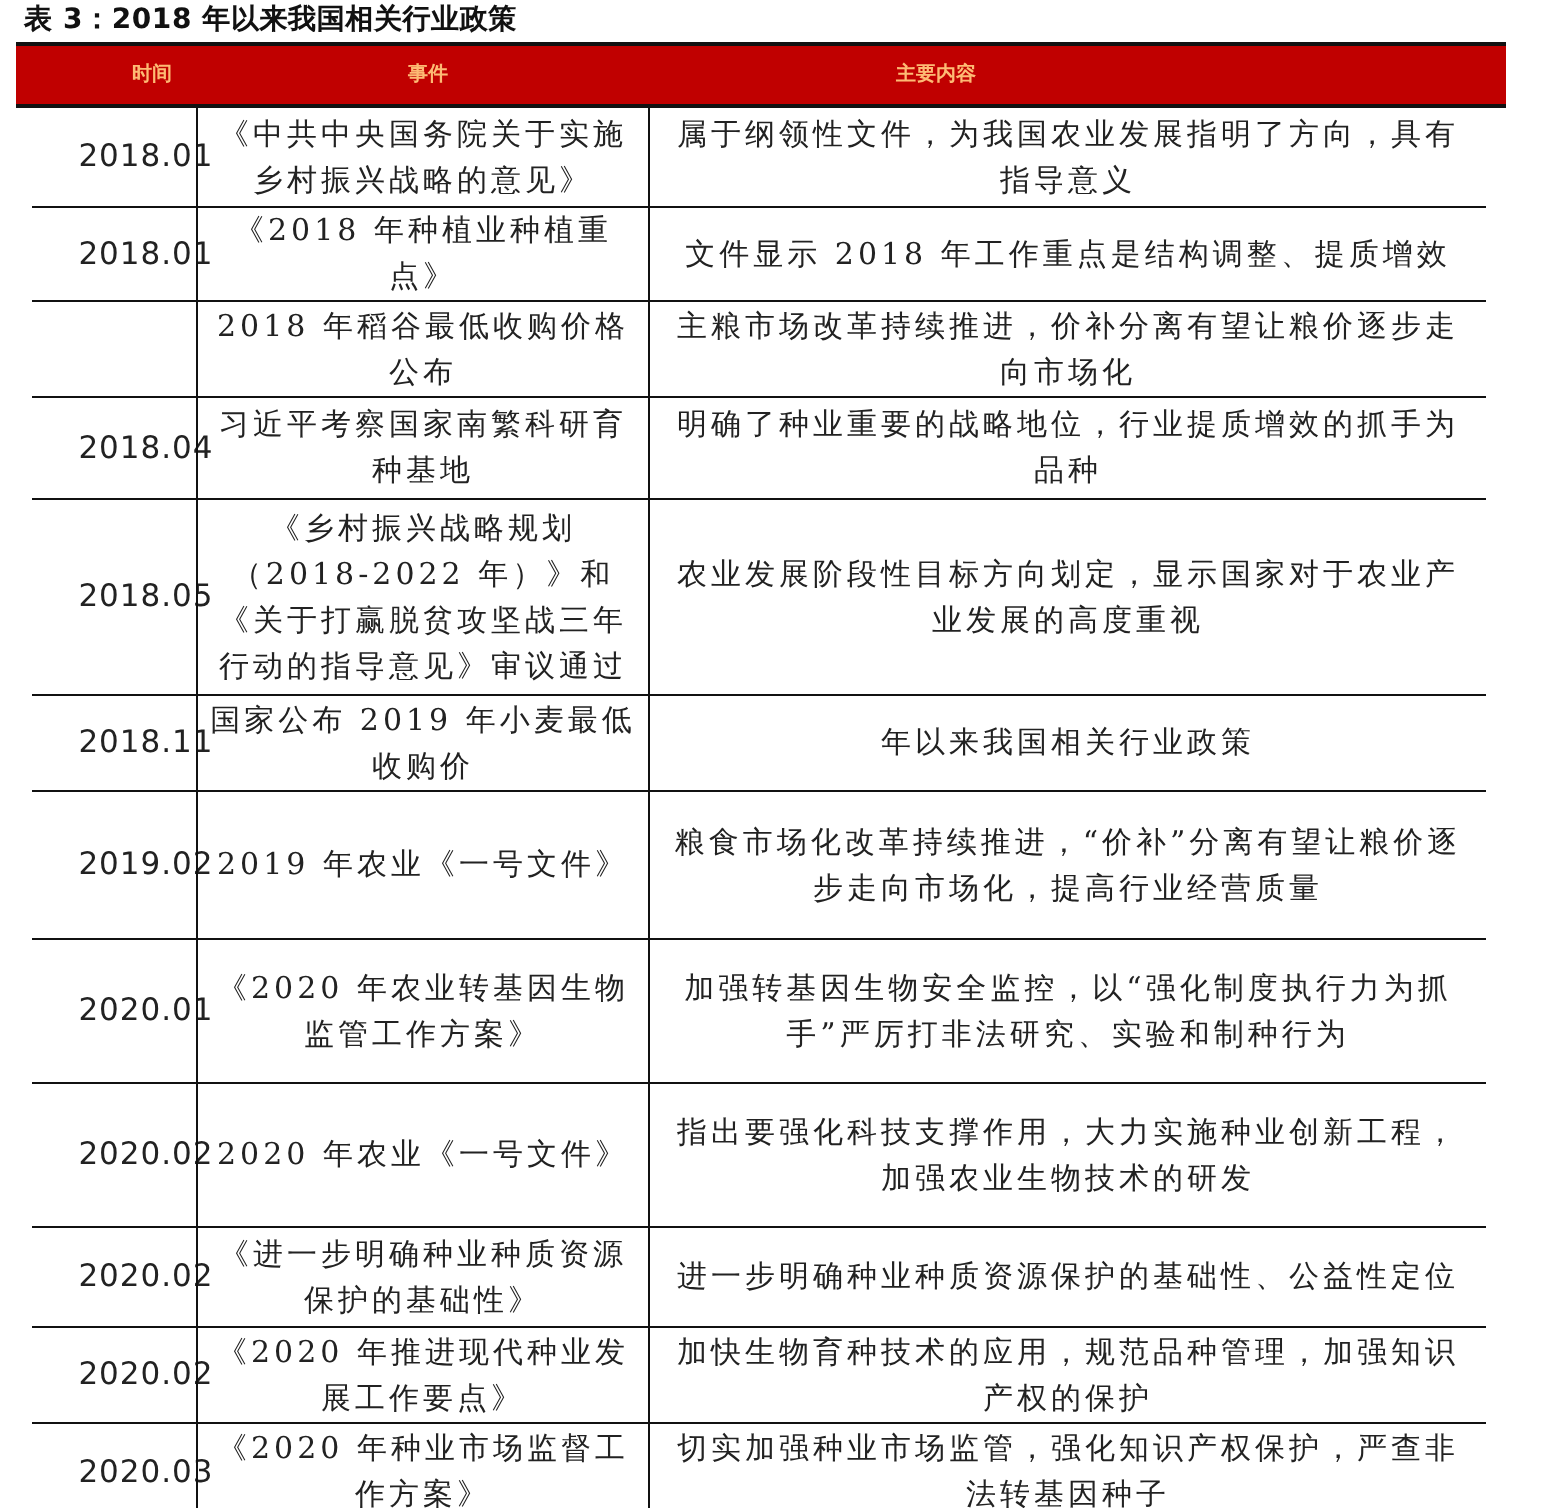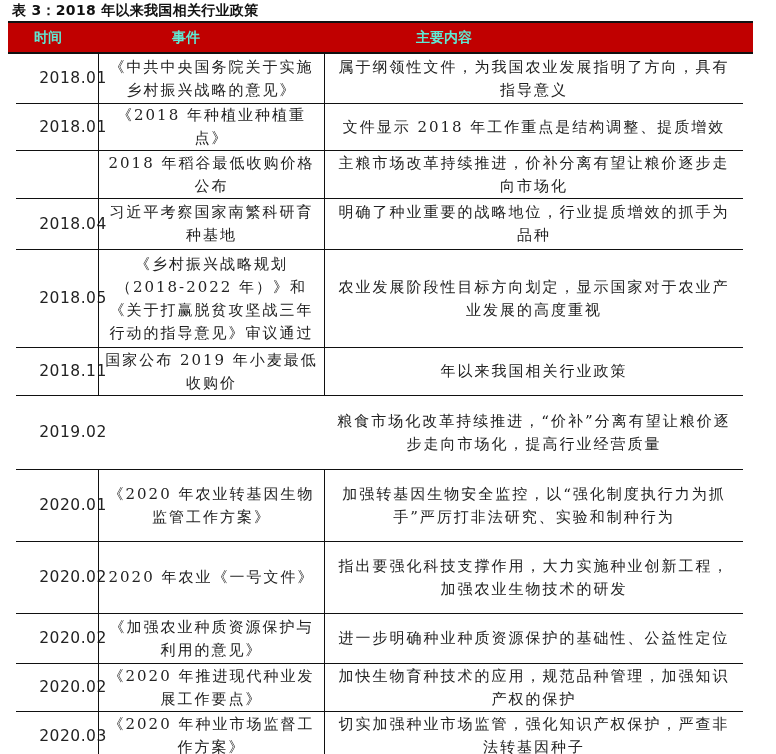--- a/index.html
+++ b/index.html
@@ -4,22 +4,22 @@
 <style>
   html, body { margin: 0; padding: 0; background: #ffffff; }
   body { width: 776px; height: 754px; position: relative; overflow: hidden;
          font-family: "DejaVu Serif", "Liberation Serif", serif; color: #222; }
   .caption { position: absolute; left: 12px; top: 0px; height: 20px; line-height: 20px;
              font-family: "DejaVu Sans", "Liberation Sans", sans-serif; font-weight: bold;
              font-size: 14px; color: #111; letter-spacing: 0.3px; }
   .header { position: absolute; left: 8px; top: 21px; width: 745px; height: 33px;
             background: #c00000; border-top: 2px solid #111; border-bottom: 2px solid #111;
             box-sizing: border-box; }
-  .hcell { position: absolute; top: 0; height: 29px; line-height: 29px; color: #5eead4;
-           font-family: "DejaVu Sans", "Liberation Sans", sans-serif; font-weight: bold; font-size: 14px; }
+  .hcell { position: absolute; top: 0; height: 29px; line-height: 29px; color: #fdba74;
+           font-family: "DejaVu Sans", "Liberation Sans", sans-serif; font-weight: bold; font-size: 10px; margin-left: 32px; }
   .table { position: absolute; left: 16px; top: 54px; width: 727px; }
   .row { position: absolute; left: 0; width: 727px; border-bottom: 1.5px solid #111; box-sizing: border-box; }
   .cell { position: absolute; top: 0; bottom: 0; display: flex; align-items: center;
           justify-content: center; text-align: center; box-sizing: border-box; font-size: 15px;
           line-height: 23px; letter-spacing: 2px; }
   .c-date { left: 16px; width: 82px; font-family: "DejaVu Sans", "Liberation Sans", sans-serif;
             letter-spacing: 0.5px; font-size: 15.5px; color: #222; }
   .c-event { left: 82px; width: 227px; border-left: 1.5px solid #111; border-right: 1.5px solid #111; padding: 0 6px; }
   .c-content { left: 309px; width: 418px; padding: 0 8px; }
 </style>
@@ -59,35 +59,36 @@
     <div class="cell c-event">《乡村振兴战略规划（2018-2022 年）》和《关于打赢脱贫攻坚战三年行动的指导意见》审议通过</div>
     <div class="cell c-content">农业发展阶段性目标方向划定，显示国家对于农业产业发展的高度重视</div>
   </div>
   <div class="row" style="top:294px;height:48px;">
     <div class="cell c-date">2018.11</div>
     <div class="cell c-event">国家公布 2019 年小麦最低收购价</div>
     <div class="cell c-content">年以来我国相关行业政策</div>
   </div>
   <div class="row" style="top:342px;height:74px;">
     <div class="cell c-date">2019.02</div>
+    <div class="cell c-event">2019 年农业《一号文件》</div>
     <div class="cell c-content">粮食市场化改革持续推进，“价补”分离有望让粮价逐步走向市场化，提高行业经营质量</div>
   </div>
   <div class="row" style="top:416px;height:72px;">
     <div class="cell c-date">2020.01</div>
     <div class="cell c-event">《2020 年农业转基因生物监管工作方案》</div>
     <div class="cell c-content">加强转基因生物安全监控，以“强化制度执行力为抓手”严厉打非法研究、实验和制种行为</div>
   </div>
   <div class="row" style="top:488px;height:72px;">
     <div class="cell c-date">2020.02</div>
     <div class="cell c-event">2020 年农业《一号文件》</div>
     <div class="cell c-content">指出要强化科技支撑作用，大力实施种业创新工程，加强农业生物技术的研发</div>
   </div>
   <div class="row" style="top:560px;height:50px;">
     <div class="cell c-date">2020.02</div>
-    <div class="cell c-event">《加强农业种质资源保护与利用的意见》</div>
+    <div class="cell c-event">《进一步明确种业种质资源保护的基础性》</div>
     <div class="cell c-content">进一步明确种业种质资源保护的基础性、公益性定位</div>
   </div>
   <div class="row" style="top:610px;height:48px;">
     <div class="cell c-date">2020.02</div>
     <div class="cell c-event">《2020 年推进现代种业发展工作要点》</div>
     <div class="cell c-content">加快生物育种技术的应用，规范品种管理，加强知识产权的保护</div>
   </div>
   <div class="row" style="top:658px;height:48px;border-bottom:none;">
     <div class="cell c-date">2020.03</div>
     <div class="cell c-event">《2020 年种业市场监督工作方案》</div>

